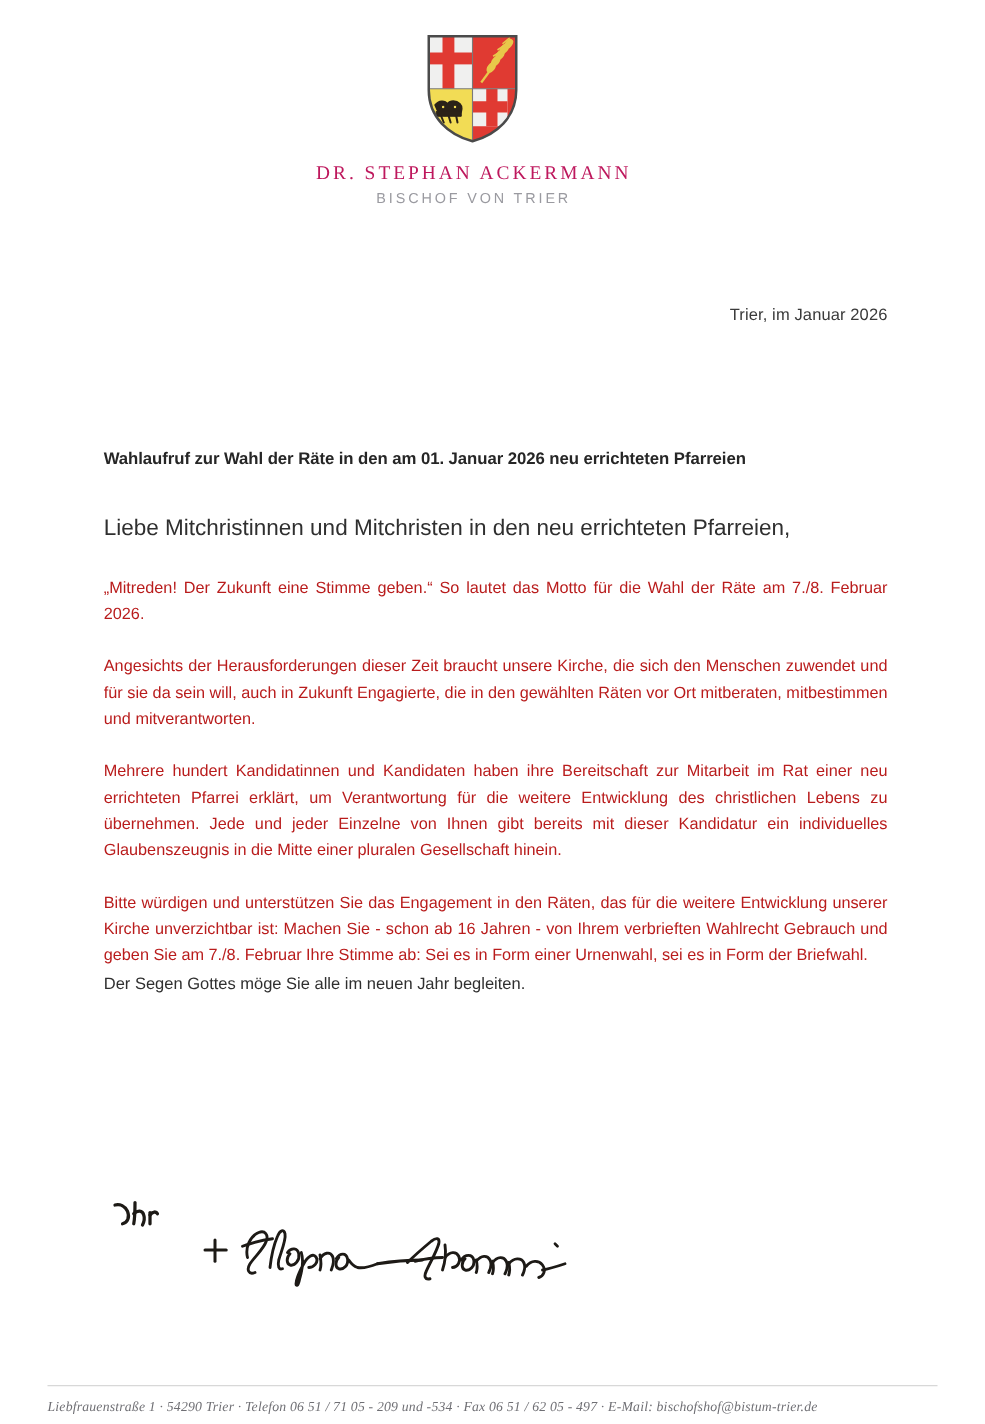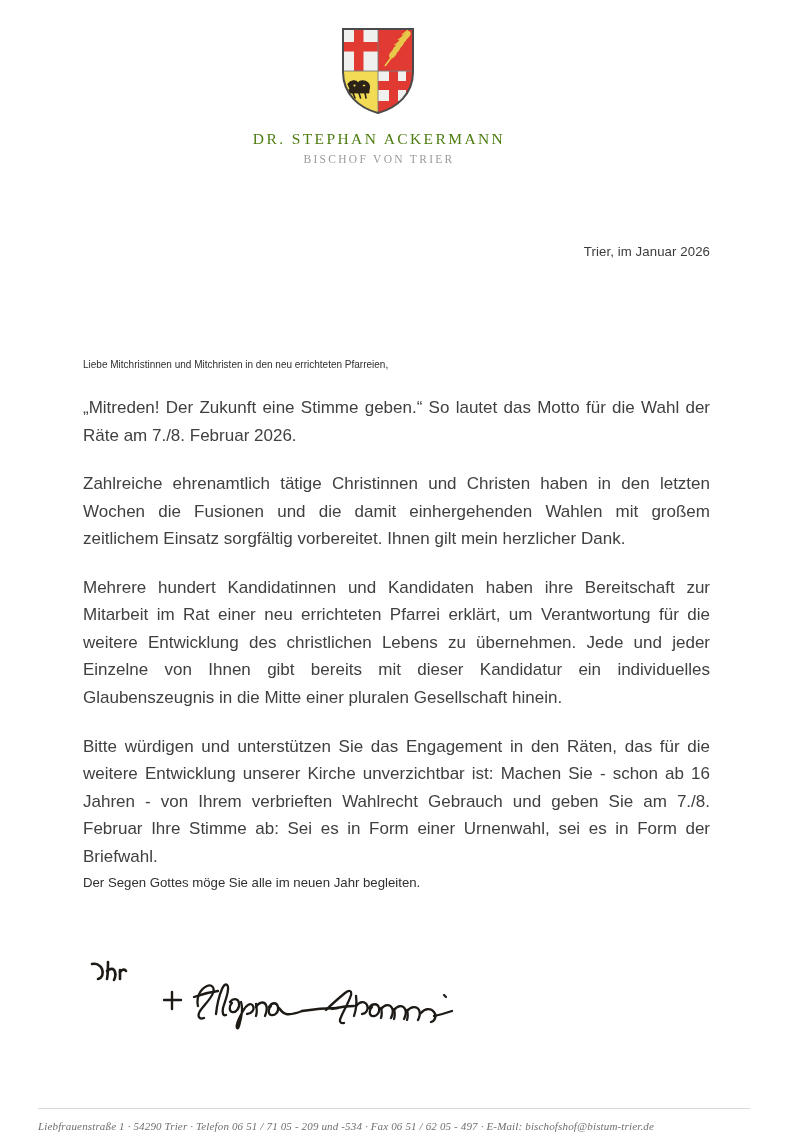--- a/index.html
+++ b/index.html
@@ -38,27 +38,27 @@
     margin-right: 10px;
   }
   .crest-wrap svg { display: block; }
 
   .letterhead-name {
     margin-top: 14px;
     margin-right: 8px;
     font-family: "Liberation Serif", serif;
     font-size: 15.5px;
     letter-spacing: 2.4px;
-    color: #4d7c0f;
+    color: #be185d;
     white-space: nowrap;
   }
   .letterhead-role {
     margin-top: 5px;
     margin-right: 8px;
-    font-family: Liberation Serif, serif;
+    font-family: Liberation Sans, sans-serif;
     font-size: 11.5px;
     letter-spacing: 2.3px;
     color: #9a9aa0;
     white-space: nowrap;
     text-align: right;
   }
 
   
   .dateline {
     position: absolute;
@@ -80,32 +80,32 @@
   .letter-title {
     font-size: 13.4px;
     font-weight: bold;
     color: #262626;
     letter-spacing: -0.05px;
     margin: 0 0 32px 0;
     line-height: 1.45;
   }
 
   .salutation {
-    font-size: 10px;
+    font-size: 18px;
     line-height: 1.62;
     margin: 0 0 21px 0;
     color: #2f2f2f;
   }
 
   p.para {
-    font-size: 17px;
+    font-size: 13px;
     line-height: 1.62;
     margin: 0 0 21px 0;
     text-align: justify;
-    color: #404040;
+    color: #b91c1c;
     hyphens: none;
   }
   p.para.last-para { margin-bottom: 2px; }
   p.closing {
     font-size: 13.2px;
     line-height: 1.62;
     margin: 0;
     color: #2f2f2f;
   }
 
@@ -204,25 +204,26 @@
     </div>
 
     <div class="letterhead-name">DR. STEPHAN ACKERMANN</div>
     <div class="letterhead-role">BISCHOF VON TRIER</div>
   </div>
 
   <div class="dateline">Trier, im Januar 2026</div>
 
   <div class="body-block">
 
+    <div class="letter-title">Wahlaufruf zur Wahl der Räte in den am 01. Januar 2026 neu errichteten Pfarreien</div>
 
     <div class="salutation">Liebe Mitchristinnen und Mitchristen in den neu errichteten Pfarreien,</div>
 
     <p class="para">„Mitreden! Der Zukunft eine Stimme geben.“ So lautet das Motto für die Wahl der Räte am 7./8. Februar 2026.</p>
-    <p class="para">Zahlreiche ehrenamtlich tätige Christinnen und Christen haben in den letzten Wochen die Fusionen und die damit einhergehenden Wahlen mit großem zeitlichem Einsatz sorgfältig vorbereitet. Ihnen gilt mein herzlicher Dank.</p>
+    <p class="para">Angesichts der Herausforderungen dieser Zeit braucht unsere Kirche, die sich den Menschen zuwendet und für sie da sein will, auch in Zukunft Engagierte, die in den gewählten Räten vor Ort mitberaten, mitbestimmen und mitverantworten.</p>
     <p class="para">Mehrere hundert Kandidatinnen und Kandidaten haben ihre Bereitschaft zur Mitarbeit im Rat einer neu errichteten Pfarrei erklärt, um Verantwortung für die weitere Entwicklung des christlichen Lebens zu übernehmen. Jede und jeder Einzelne von Ihnen gibt bereits mit dieser Kandidatur ein individuelles Glaubenszeugnis in die Mitte einer pluralen Gesellschaft hinein.</p>
     <p class="para last-para">Bitte würdigen und unterstützen Sie das Engagement in den Räten, das für die weitere Entwicklung unserer Kirche unverzichtbar ist: Machen Sie - schon ab 16 Jahren - von Ihrem verbrieften Wahlrecht Gebrauch und geben Sie am 7./8. Februar Ihre Stimme ab: Sei es in Form einer Urnenwahl, sei es in Form der Briefwahl.</p>
 
     <p class="closing">Der Segen Gottes möge Sie alle im neuen Jahr begleiten.</p>
   </div>
 
   <div class="signature-area">
     <svg viewBox="0 0 400 80" width="400" height="80" xmlns="http://www.w3.org/2000/svg">
       <g fill="none" stroke="#1d1a16" stroke-linecap="round" stroke-linejoin="round">
 

